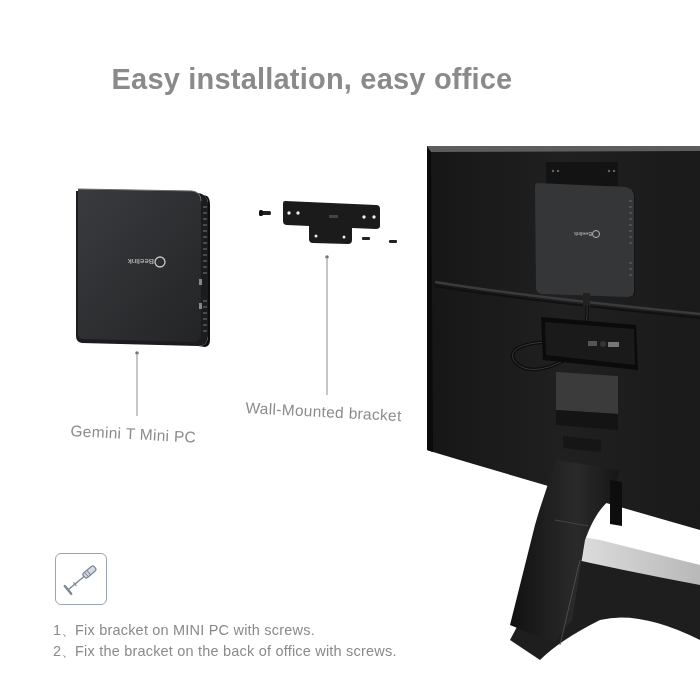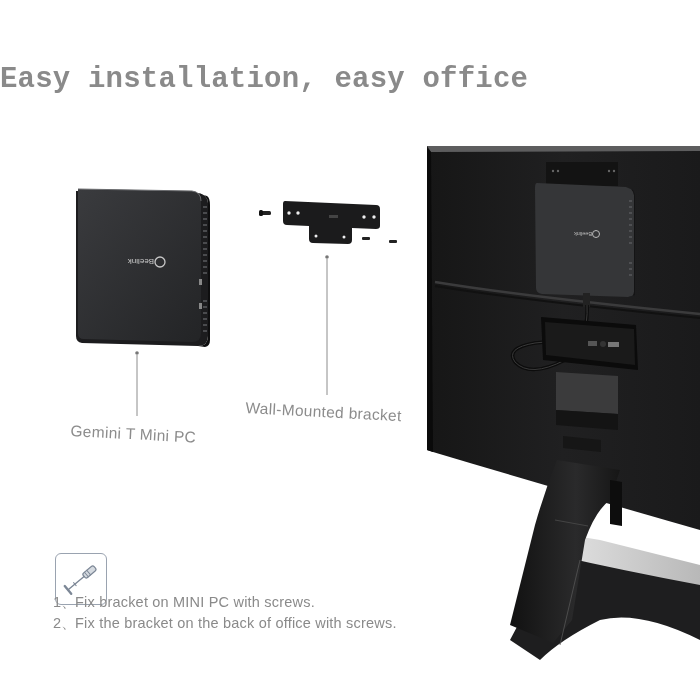--- a/index.html
+++ b/index.html
@@ -1,34 +1,34 @@
 <!DOCTYPE html>
 <html><head>
 <meta charset="utf-8">
 <style>
   * { margin:0; padding:0; box-sizing:border-box; }
   html, body { width:700px; height:700px; background:#ffffff; overflow:hidden; }
   body { position:relative; font-family:"Liberation Sans", sans-serif; }
   .title {
-    position:absolute; left:0; top:63px; width:624px; 
-    font-family:Liberation Mono, monospace; font-weight:bold;
+    position:absolute; left:0; top:63px; width:624px; text-align:center;
+    font-family:Liberation Sans, sans-serif; font-weight:bold;
     font-size:29px; color:#8a8a8a; letter-spacing:0.2px;
   }
   .art { position:absolute; left:0; top:0; width:700px; height:700px; }
   .label {
     position:absolute; font-family:"Liberation Sans", sans-serif;
     font-size:15.5px; color:#8c8c8c; white-space:nowrap; letter-spacing:0.3px;
   }
   .label-pc { left:71px; top:422px; transform:rotate(3deg); transform-origin:left top; }
   .label-bracket { left:246px; top:399px; transform:rotate(3deg); transform-origin:left top; }
   .tool-box {
     position:absolute; left:55px; top:553px; width:52px; height:52px;
     border:1.5px solid #9aa3b0; border-radius:6px; background:#fff;
   }
-  .steps { position:absolute; left:53px; top:592px; }
+  .steps { position:absolute; left:53px; top:620px; }
   .step {
     font-family:"Liberation Sans", sans-serif; font-size:14.5px; color:#8a8a8a;
     line-height:21px; white-space:nowrap; letter-spacing:0.2px;
   }
   .step .num { display:inline-block; width:22px; }
 </style>
 </head>
 <body>
 
 <div class="title">Easy installation, easy office</div>

